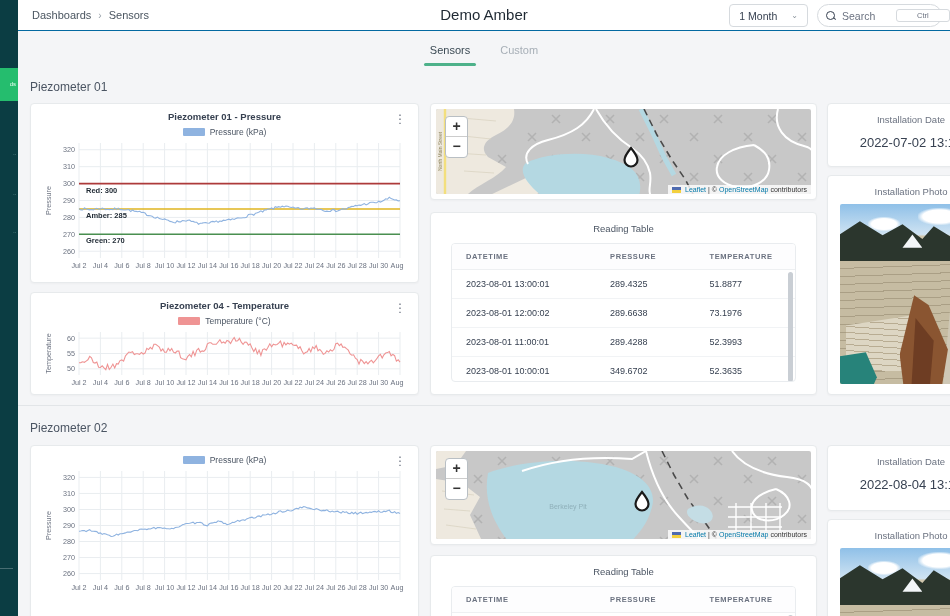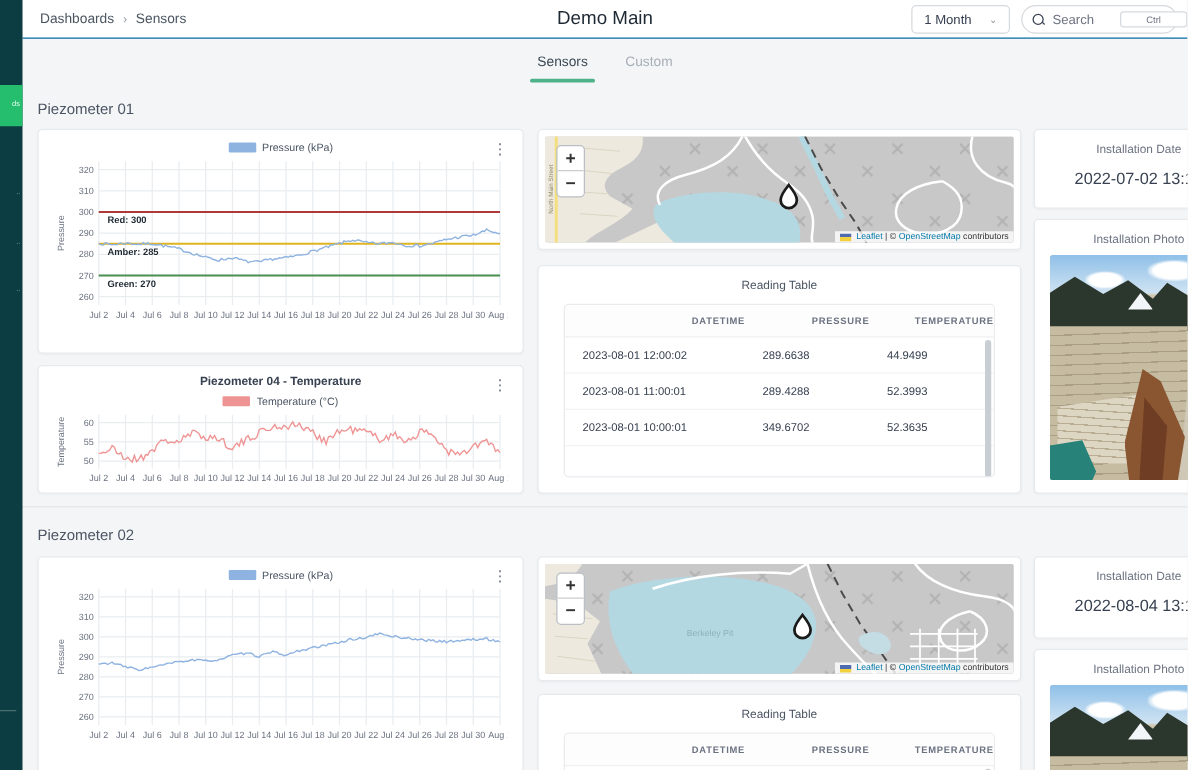--- a/index.html
+++ b/index.html
@@ -56,21 +56,21 @@
   .zoomctl div { height:20px; text-align:center; font-size:14px; font-weight:700; color:#333; line-height:19px; cursor:pointer; }
   .zoomctl div:first-child { border-bottom:1px solid #ccc; }
   .attrib { position:absolute; right:0; bottom:0; background:rgba(255,255,255,.8); font-size:7px; color:#333; padding:1px 4px; z-index:5; display:flex; align-items:center; gap:2px; }
   .attrib a { color:#0078a8; text-decoration:none; cursor:pointer; }
   .flag { width:9px; height:6px; display:inline-block; margin-right:2px; background:linear-gradient(180deg,#4f6bb0 50%,#f3d03e 50%); }
 
   
   .rt-title { text-align:center; font-size:9.5px; color:#4b5563; padding:10px 0 8px; }
   .rt-box { position:absolute; left:20px; right:20px; top:30px; bottom:12px; border:1px solid #e9ecef; border-radius:4px; overflow:hidden; background:#fff; }
   table.rt { width:100%; border-collapse:collapse; }
-  .rt th { font-size:7.5px; letter-spacing:.6px; color:#6b7280; font-weight:700; text-align:right; padding:8px 0 8px 14px; border-bottom:1px solid #eef0f2; background:#fdfdfe; }
+  .rt th { font-size:7.5px; letter-spacing:.6px; color:#6b7280; font-weight:700; text-align:left; padding:8px 0 8px 14px; border-bottom:1px solid #eef0f2; background:#fdfdfe; }
   .rt td { font-size:9px; color:#374151; padding:9px 0 9px 14px; border-bottom:1px solid #f1f3f5; }
   .rt-scroll { position:absolute; right:2px; top:28px; width:5px; height:110px; background:#c9ced4; border-radius:3px; cursor:pointer; }
 
   
   .inst-label { text-align:center; font-size:9.5px; color:#6b7280; padding-top:10px; }
   .inst-value { text-align:center; font-size:13px; color:#374151; padding-top:10px; }
   .photo-outer { position:absolute; left:12px; right:12px; top:28px; bottom:10px; overflow:hidden; border-radius:2px; }
   .photo { position:absolute; left:0; top:0; width:100%; height:190px; background:linear-gradient(180deg,#8fc0e8 0%,#cfe3f2 16%,#cfc6ad 17%); }
   .ph-cloud { position:absolute; background:radial-gradient(ellipse at center,#fff 0 55%,rgba(255,255,255,0) 75%); }
   .ph-mtn { position:absolute; left:0; top:6%; width:100%; height:26%; background:#2b362d;
@@ -102,21 +102,21 @@
   <div class="sb-frag" style="top:228px">‥</div>
   <div class="sb-div"></div>
 </div>
 
 <div class="header">
   <div class="crumbs">
     <span>Dashboards</span>
     <span class="crumb-sep">›</span>
     <span>Sensors</span>
   </div>
-  <div class="page-title">Demo Main</div>
+  <div class="page-title">Demo Amber</div>
   <div class="hdr-right">
     <div class="month-select">
       <span>1 Month</span>
       <span class="chev">⌄</span>
     </div>
     <div class="searchbox">
       <span class="mag"></span>
       <input placeholder="Search" style="">
       <kbd>Ctrl</kbd>
       <span class="kbd-plus">+</span>
@@ -126,20 +126,21 @@
 </div>
 
 <div class="tabs">
   <div class="tab active">Sensors</div>
   <div class="tab">Custom</div>
 </div>
 
 <div class="section-h" style="left:30px;top:80px">Piezometer 01</div>
 
 <div class="card chart-card" style="left:30px;top:103px;width:389px;height:180px">
+  <div class="chart-title">Piezometer 01 - Pressure</div>
   <div class="kebab">⋮</div>
   <div class="legend">
       <span class="sw" style="background: rgb(143, 179, 224);"></span>
       <span class="lt">Pressure (kPa)</span>
     </div>
   <svg width="363" height="134">
       <line x1="36" y1="5" x2="36" y2="120" stroke="#e9edf0" stroke-width="1"></line>
       <line x1="57.4" y1="5" x2="57.4" y2="120" stroke="#e9edf0" stroke-width="1"></line>
       <line x1="78.8" y1="5" x2="78.8" y2="120" stroke="#e9edf0" stroke-width="1"></line>
       <line x1="100.2" y1="5" x2="100.2" y2="120" stroke="#e9edf0" stroke-width="1"></line>
@@ -305,23 +306,28 @@
         </colgroup>
       <thead>
           <tr>
         <th>DATETIME</th>
         <th>PRESSURE</th>
         <th>TEMPERATURE</th>
       </tr>
         </thead>
       <tbody>
           <tr>
+            <td>2023-08-01 13:00:01</td>
+            <td>289.4325</td>
+            <td>51.8877</td>
+          </tr>
+          <tr>
             <td>2023-08-01 12:00:02</td>
             <td>289.6638</td>
-            <td>44.9499</td>
+            <td>73.1976</td>
           </tr>
           <tr>
             <td>2023-08-01 11:00:01</td>
             <td>289.4288</td>
             <td>52.3993</td>
           </tr>
           <tr>
             <td>2023-08-01 10:00:01</td>
             <td>349.6702</td>
             <td>52.3635</td>

